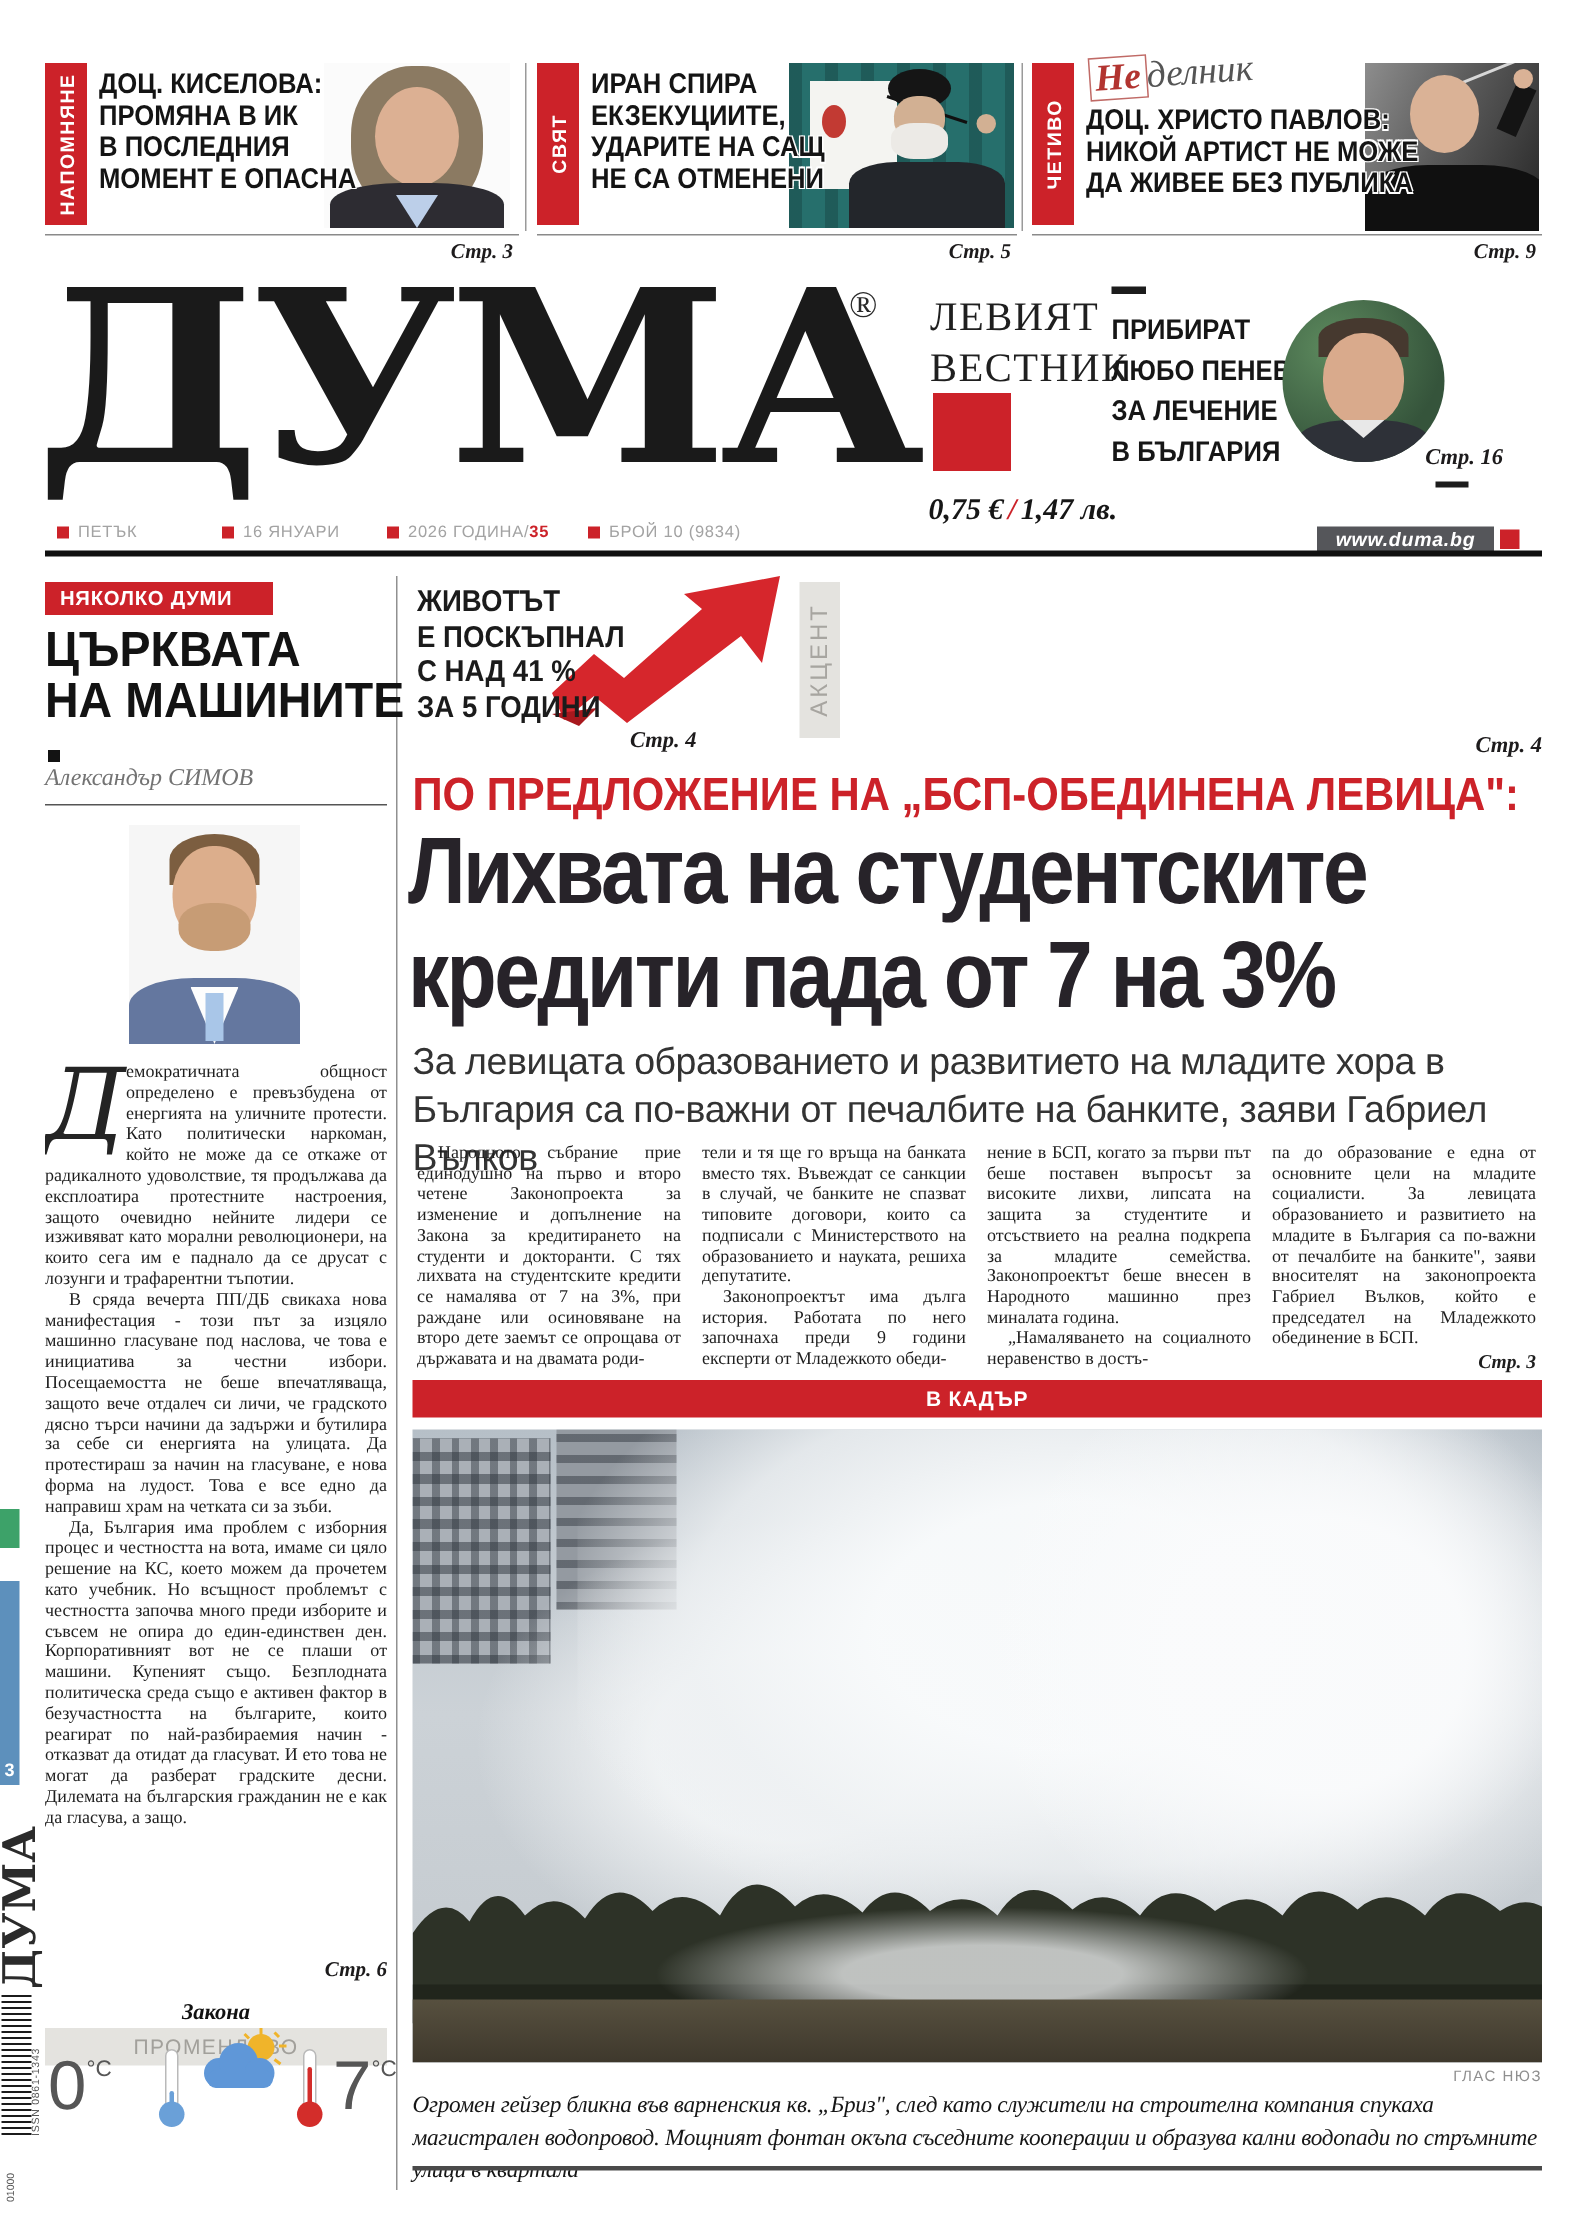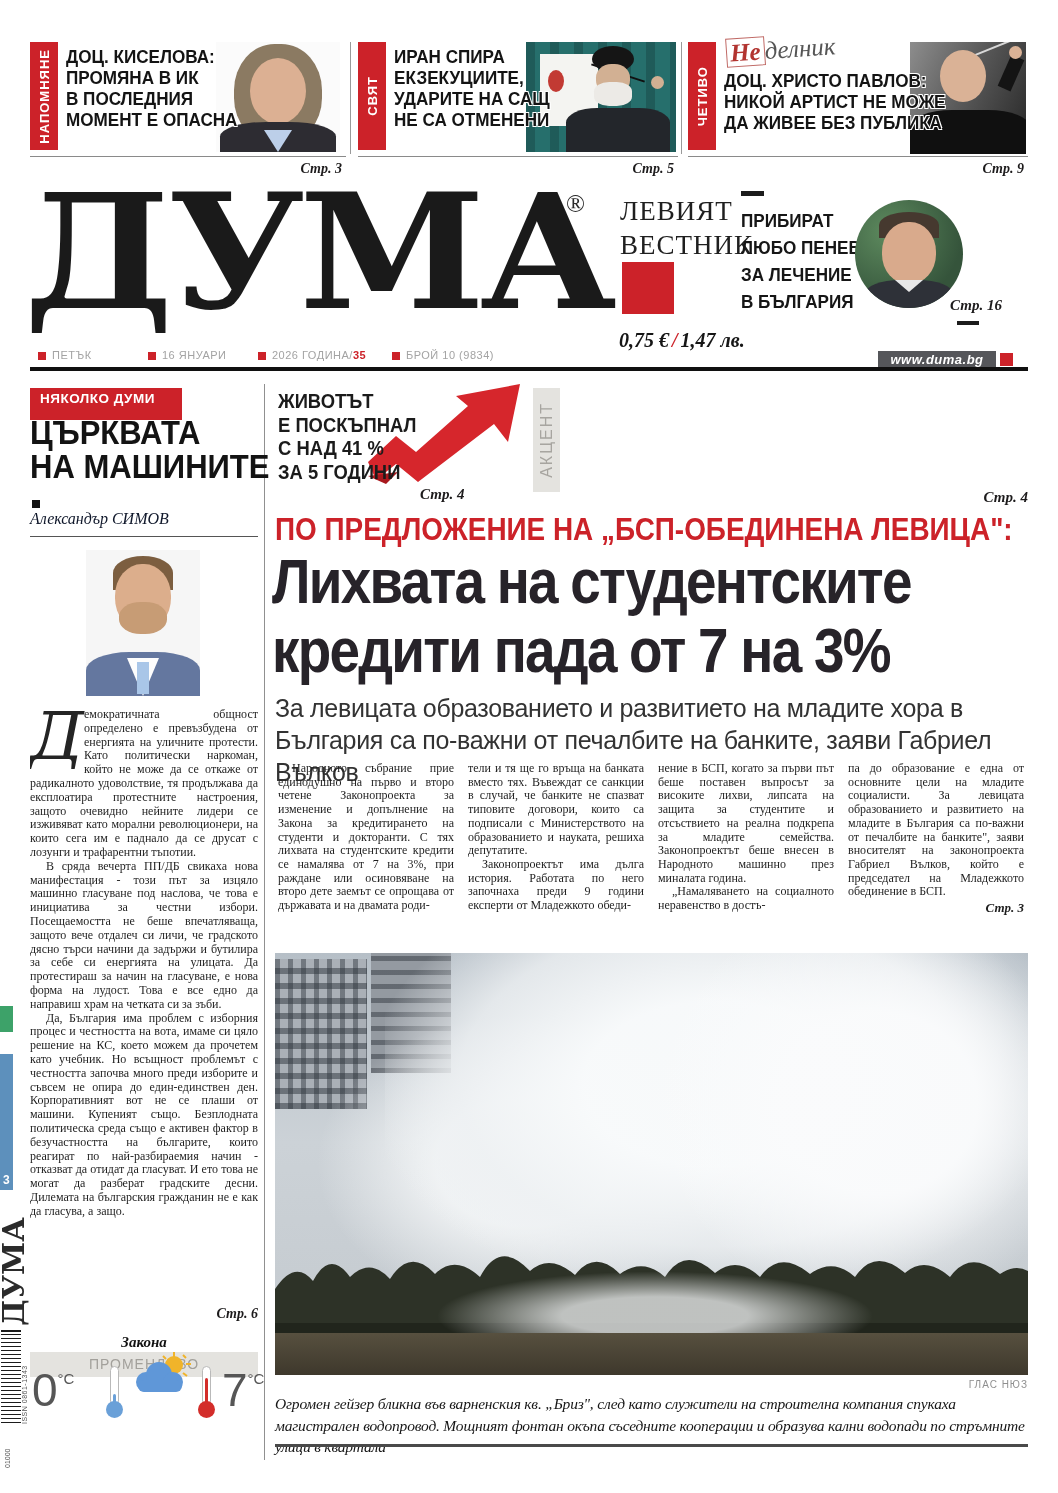--- a/index.html
+++ b/index.html
@@ -69,26 +69,26 @@
        font:bold italic 13px/17px var(--sans);text-align:center;letter-spacing:.5px}
   .web-sq{left:1000px;top:353px;width:13px;height:13px;background:var(--red)}
   
   .dl{top:349px;font:11px var(--sans);color:#a3a3a3;letter-spacing:.5px;white-space:nowrap}
   .dl .sq{display:inline-block;width:8px;height:8px;background:var(--red);margin-right:6px;vertical-align:-1px}
   .dl .red{color:var(--red);font-weight:bold}
   .toprule{left:30px;top:367px;width:998px;height:4px;background:#101010}
   .vline{left:264px;top:384px;width:1px;height:1076px;background:#909090}
   
   .opinion{left:30px;top:386px;width:228px;height:1078px}
-  .otag{position:absolute;left:0;top:2px;width:152px;height:32px;background:var(--red);
+  .otag{position:absolute;left:0;top:2px;width:152px;height:22px;background:var(--red);
         color:#fff;font:bold 13.5px/22px var(--sans);padding-left:10px;letter-spacing:.5px}
   .otitle{position:absolute;left:0;top:30px}
   .otitle div{font:bold 33px/34px var(--sans);color:#131313;transform:scaleX(.94);transform-origin:0 50%;white-space:nowrap}
   .obullet{position:absolute;left:2px;top:114px;width:8px;height:8px;background:#131313}
-  .oauthor{position:absolute;left:0;top:124px;font:italic 16px var(--serif);color:#0f172a}
+  .oauthor{position:absolute;left:0;top:124px;font:italic 16px var(--serif);color:#737373}
   .orule{position:absolute;left:0;top:150px;width:228px;height:1px;background:#555}
   .portrait{position:absolute;left:56px;top:164px;width:114px;height:146px;background:#f6f6f6;overflow:hidden}
   .portrait .shair{position:absolute;left:27px;top:6px;width:60px;height:34px;border-radius:50% 50% 0 0;background:#7c5e40}
   .portrait .sface{position:absolute;left:29px;top:14px;width:56px;height:66px;border-radius:48%;background:#dcae8c}
   .portrait .sbeard{position:absolute;left:33px;top:52px;width:48px;height:32px;border-radius:45%;background:#c79c75}
   .portrait .ssuit{position:absolute;left:0;bottom:-4px;width:114px;height:48px;border-radius:38% 38% 0 0;background:#64779f}
   .portrait .sshirt{position:absolute;left:41px;bottom:0;width:32px;height:38px;background:#fdfdfd;clip-path:polygon(0 0,100% 0,50% 100%)}
   .portrait .stie{position:absolute;left:51px;bottom:2px;width:12px;height:32px;background:#a9c6e8}
   .obody{position:absolute;left:0;top:322px;width:228px;height:598px;overflow:hidden;
          font:12px/13.8px var(--serif);color:#1e1e1e;text-align:justify}
@@ -351,20 +351,21 @@
   </div>
   <div class="abs col" style="left:658px">
     <p>нение в БСП, когато за първи път беше поставен въпросът за високите лихви, липсата на защита за студентите и отсъствието на реална подкрепа за младите семейства. Законопроектът беше внесен в Народното машинно през миналата година.</p>
     <p class="ind">„Намаляването на социалното неравенство в достъ-</p>
   </div>
   <div class="abs col" style="left:848px">
     <p>па до образование е една от основните цели на младите социалисти. За левицата образованието и развитието на младите в България са по-важни от печалбите на банките", заяви вносителят на законопроекта Габриел Вълков, който е председател на Младежкото обединение в БСП.</p>
     <div class="str3">Стр. 3</div>
   </div>
 
+  <div class="abs vkadar">В КАДЪР</div>
   <div class="abs photo">
     <div class="bld1"></div>
     <div class="bld2"></div>
     <div class="plume2"></div>
     <div class="plume1"></div>
     <div class="plume3"></div>
     <svg class="trees" width="753" height="130" viewBox="0 0 753 130">
       <path d="M0,95 L0,70 Q20,40 38,62 Q55,30 75,58 Q95,38 115,60 Q135,28 160,55 Q180,35 205,58 Q225,20 255,52 Q275,34 300,56 Q320,30 345,55 Q368,38 390,58 Q410,26 440,54 Q462,36 485,58 Q505,30 535,55 Q558,38 580,58 Q600,28 630,54 Q650,36 675,58 Q695,30 725,55 Q740,45 753,52 L753,130 L0,130 Z" fill="#2d3227"></path>
       <rect x="0" y="104" width="753" height="26" fill="#21251c"></rect>
     </svg>

